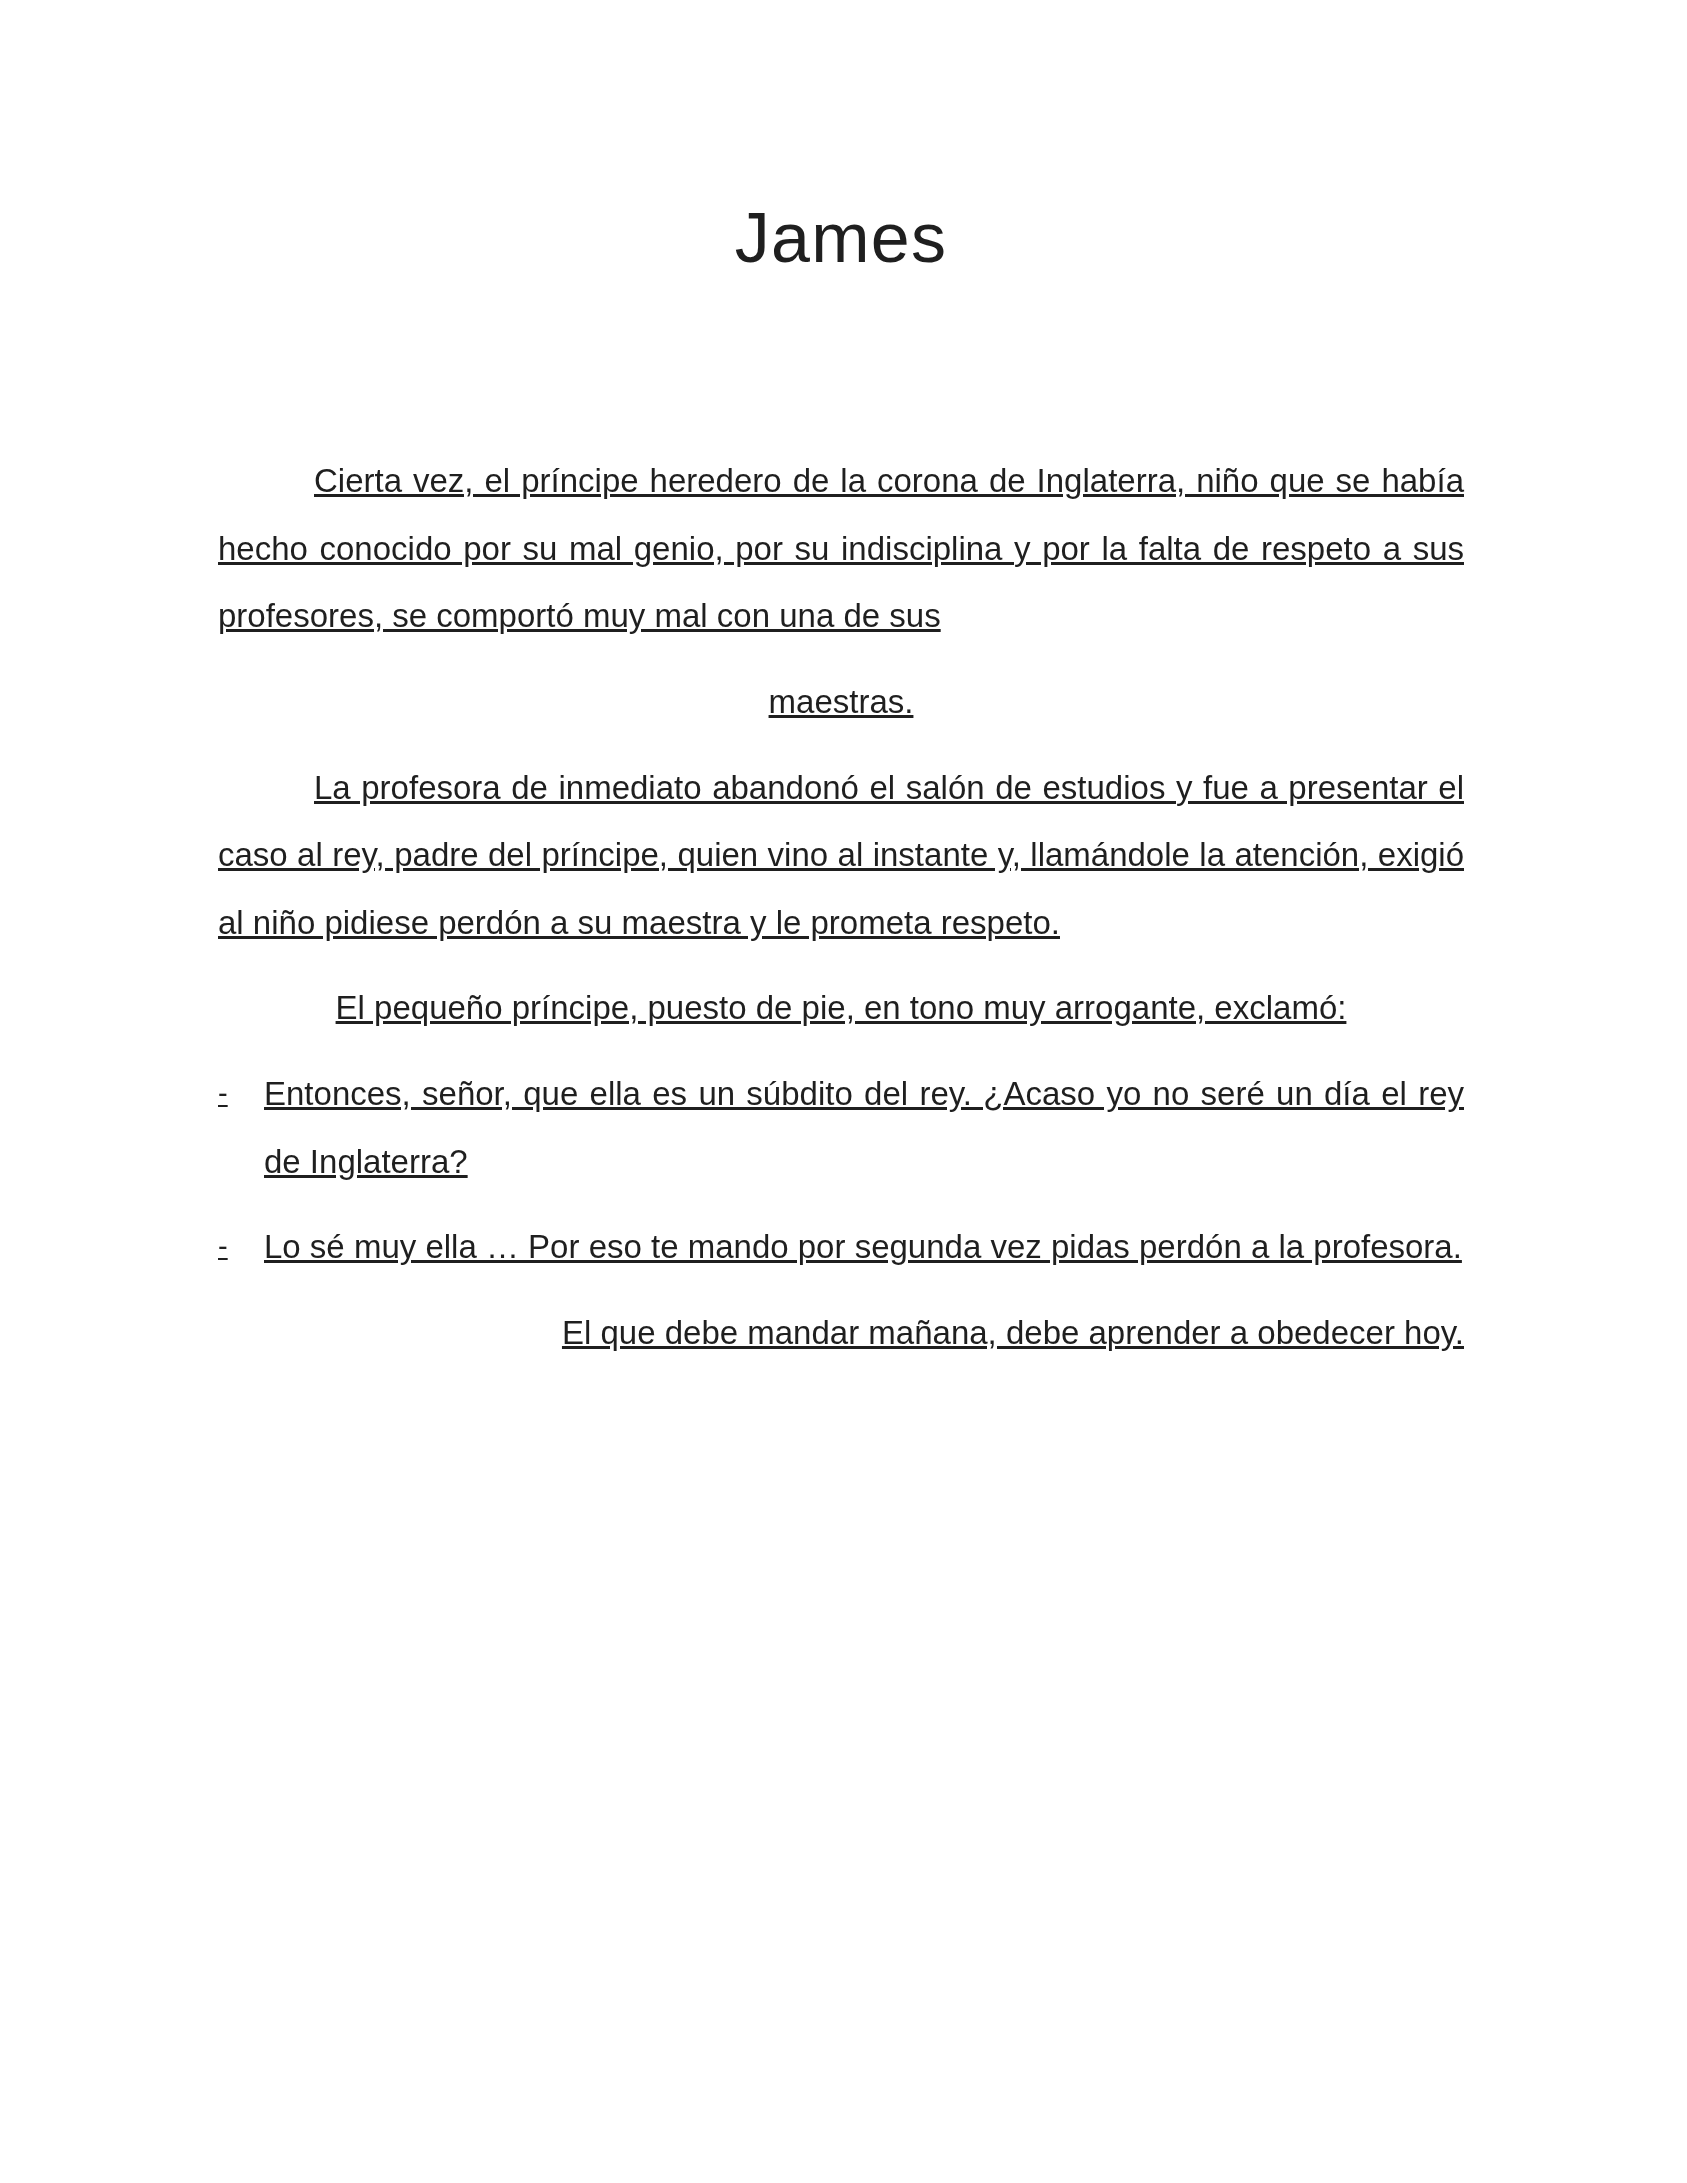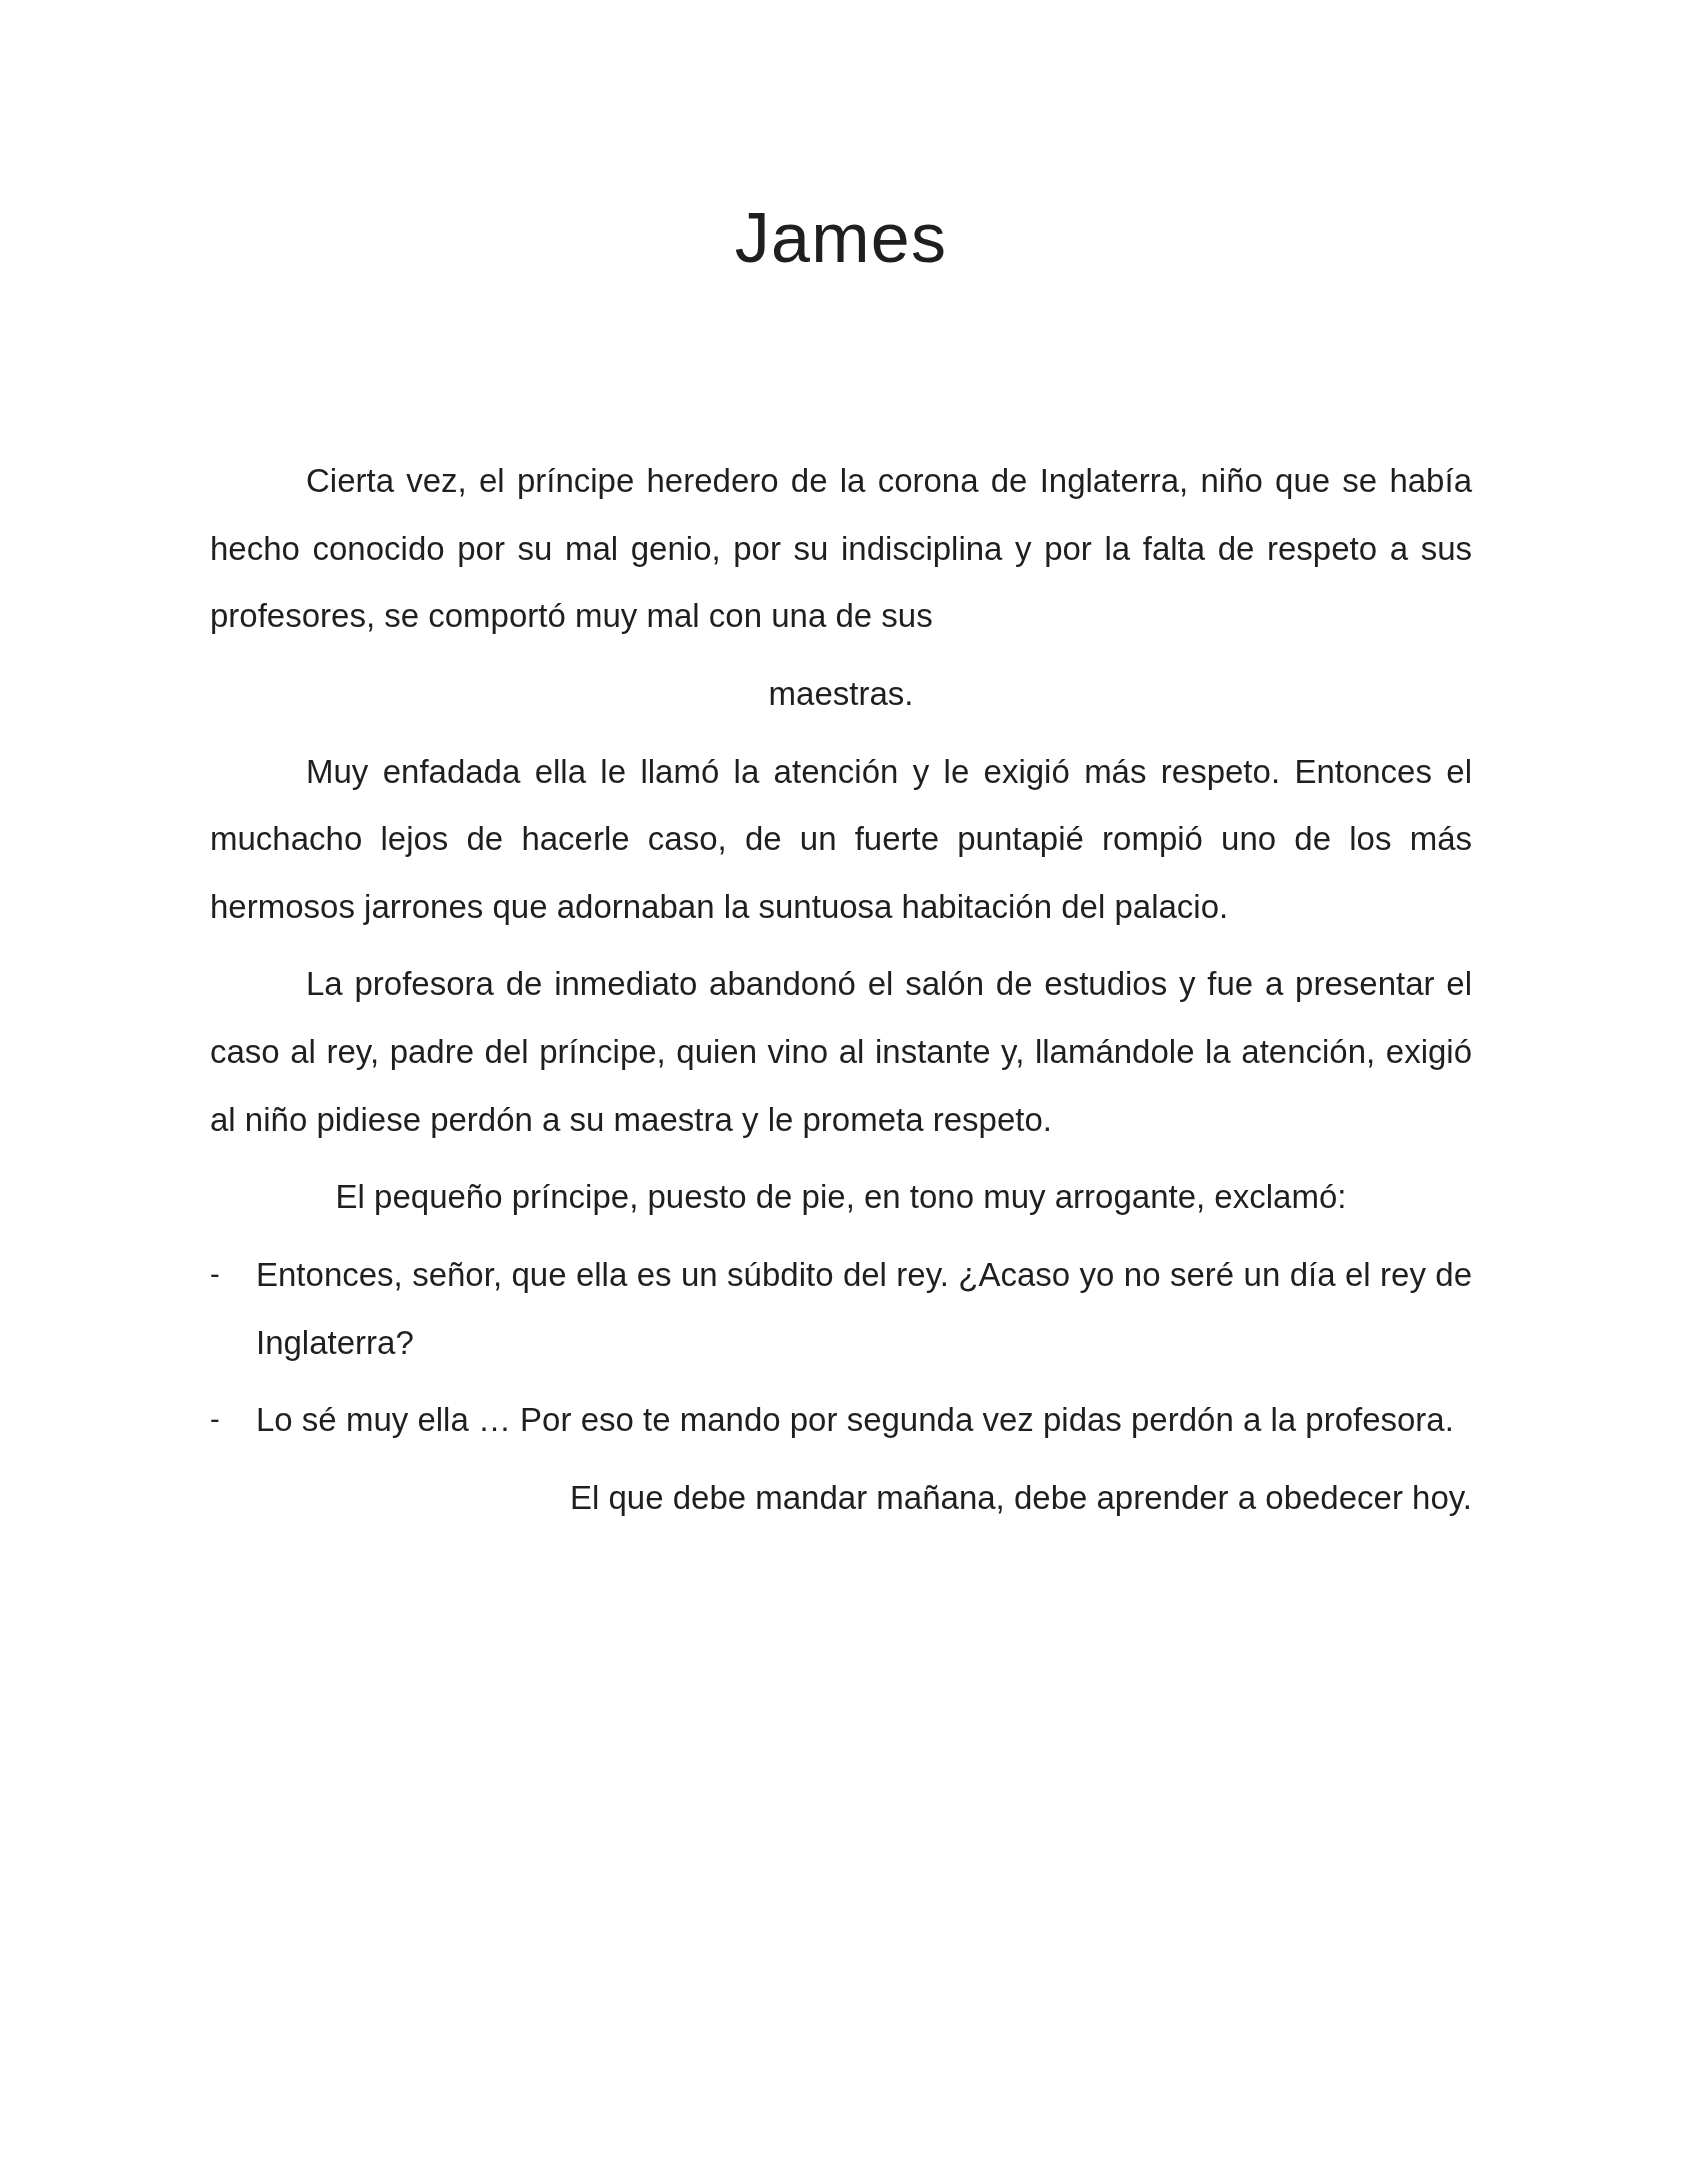--- a/index.html
+++ b/index.html
@@ -22,21 +22,22 @@
     margin: 0 0 169px 0;
     text-align: center;
     font-size: 70px;
     font-weight: 400;
     letter-spacing: 1.3px;
     color: #1f1f1f;
   }
   .body-text {
     font-size: 33px;
     line-height: 2.05;
-    margin: 10px;
+    margin: 18px;
+    text-decoration: underline;
   }
   .para {
     text-align: justify;
   }
   .indent {
     text-indent: 96px;
   }
   .flush {
     text-align: center;
     text-indent: 0;
@@ -64,21 +65,20 @@
 <body>
 
 <div class="page">
 
   <h1 class="doc-title">James</h1>
 
   <p class="body-text para indent">Cierta vez, el príncipe heredero de la corona de Inglaterra, niño que se había hecho conocido por su mal genio, por su indisciplina y por la falta de respeto a sus profesores, se comportó muy mal con una de sus</p>
 
   <p class="body-text flush">maestras.</p>
 
-  <p class="body-text para indent">Muy enfadada ella le llamó la atención y le exigió más respeto. Entonces el muchacho lejos de hacerle caso, de un fuerte puntapié rompió uno de los más hermosos jarrones que adornaban la suntuosa habitación del palacio.</p>
 
   <p class="body-text para indent">La profesora de inmediato abandonó el salón de estudios y fue a presentar el caso al rey, padre del príncipe, quien vino al instante y, llamándole la atención, exigió al niño pidiese perdón a su maestra y le prometa respeto.</p>
 
   <p class="body-text flush">El pequeño príncipe, puesto de pie, en tono muy arrogante, exclamó:</p>
 
   <div class="body-text list-item">
     <span class="list-marker">-</span>
     <span class="list-text">Entonces, señor, que ella es un súbdito del rey. ¿Acaso yo no seré un día el rey de Inglaterra?</span>
   </div>
 

